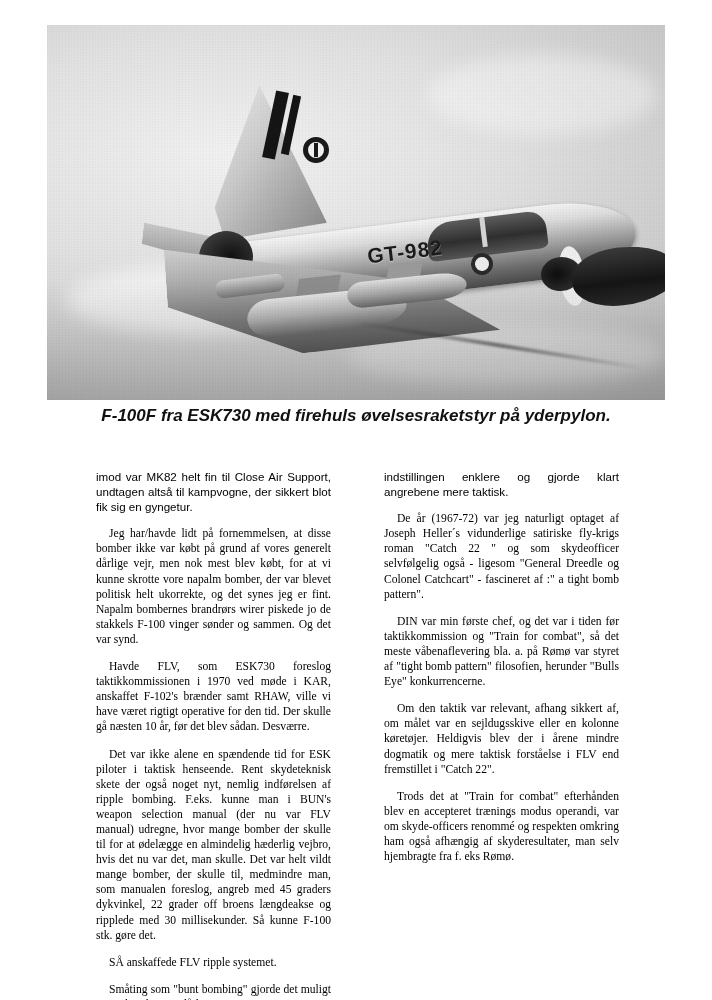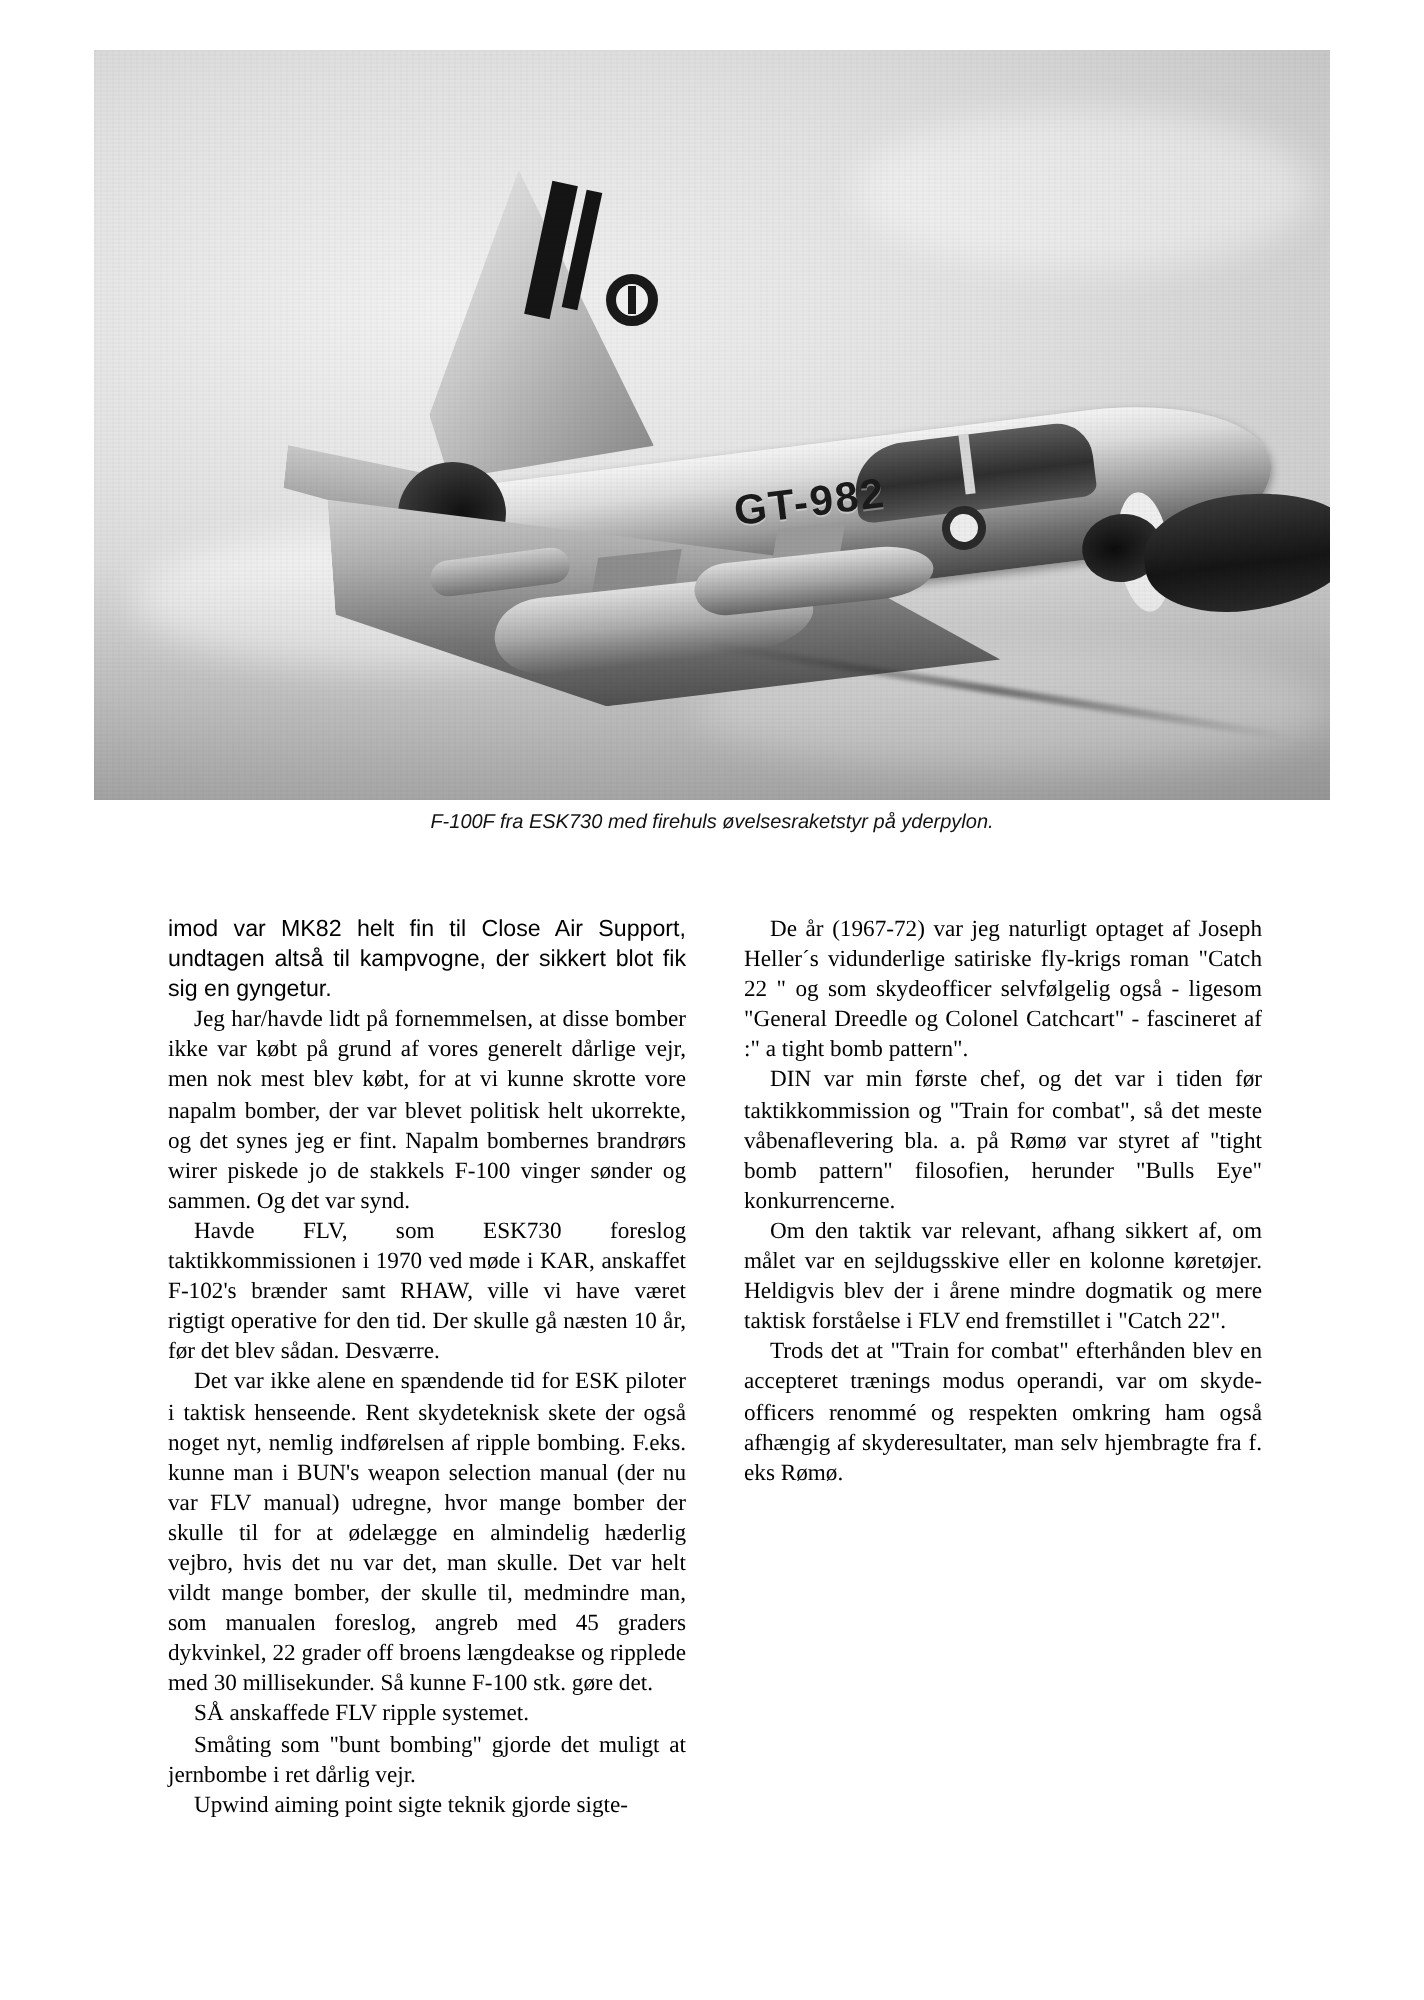--- a/index.html
+++ b/index.html
@@ -247,42 +247,43 @@
   }
 
   
   .caption {
     position: absolute;
     left: 47px;
     top: 406px;
     width: 618px;
     text-align: center;
     font-style: italic;
-    font-size: 10px;
+    font-size: 17px;
     color: #111;
+    font-weight: bold;
   }
 
   
   .columns {
     position: absolute;
     left: 84px;
     top: 457px;
     width: 548px;
     display: flex;
     gap: 29px;
   }
   .col {
     width: 259px;
     font-size: 11.6px;
     line-height: 15.1px;
     text-align: justify;
     color: #000;
   }
   .col p {
-    margin: 0;
+    margin: 12px;
     text-indent: 0;
     hyphens: none;
   }
   .col p.ind {
     text-indent: 13px;
     font-family: Liberation Serif, serif;
   }
 
   
   .folio {
@@ -340,20 +341,21 @@
     <div class="col">
       <p>imod var MK82 helt fin til Close Air Support, undtagen altså til kampvogne, der sikkert blot fik sig en gyngetur.</p>
       <p class="ind">Jeg har/havde lidt på fornemmelsen, at disse bomber ikke var købt på grund af vores generelt dårlige vejr, men nok mest blev købt, for at vi kunne skrotte vore napalm bomber, der var blevet politisk helt ukorrekte, og det synes jeg er fint. Napalm bombernes brandrørs wirer piskede jo de stakkels F-100 vinger sønder og sammen. Og det var synd.</p>
       <p class="ind">Havde FLV, som ESK730 foreslog taktikkommissionen i 1970 ved møde i KAR, anskaffet F-102's brænder samt RHAW, ville vi have været rigtigt operative for den tid. Der skulle gå næsten 10 år, før det blev sådan. Desværre.</p>
       <p class="ind">Det var ikke alene en spændende tid for ESK piloter i taktisk henseende. Rent skydeteknisk skete der også noget nyt, nemlig indførelsen af ripple bombing. F.eks. kunne man i BUN's weapon selection manual (der nu var FLV manual) udregne, hvor mange bomber der skulle til for at ødelægge en almindelig hæderlig vejbro, hvis det nu var det, man skulle. Det var helt vildt mange bomber, der skulle til, medmindre man, som manualen foreslog, angreb med 45 graders dykvinkel, 22 grader off broens længdeakse og ripplede med 30 millisekunder. Så kunne F-100 stk. gøre det.</p>
       <p class="ind">SÅ anskaffede FLV ripple systemet.</p>
       <p class="ind">Småting som "bunt bombing" gjorde det muligt at jernbombe i ret dårlig vejr.</p>
       <p class="ind">Upwind aiming point sigte teknik gjorde sigte-</p>
     </div>
     <div class="col">
+      <p>indstillingen enklere og gjorde klart angrebene mere taktisk.</p>
       <p class="ind">De år (1967-72) var jeg naturligt optaget af Joseph Heller´s vidunderlige satiriske fly-krigs roman "Catch 22 " og som skydeofficer selvfølgelig også  - ligesom "General Dreedle og Colonel Catchcart" - fascineret af :" a tight bomb pattern".</p>
       <p class="ind">DIN var min første chef, og det var i tiden før taktikkommission og "Train for combat", så det meste våbenaflevering bla. a. på Rømø var styret af "tight bomb pattern" filosofien, herunder "Bulls Eye" konkurrencerne.</p>
       <p class="ind">Om den taktik var relevant, afhang sikkert af, om målet var en sejldugsskive eller en kolonne køretøjer. Heldigvis blev der i årene mindre dogmatik og mere taktisk forståelse i FLV end fremstillet i "Catch 22".</p>
       <p class="ind">Trods det at "Train for combat" efterhånden blev en accepteret trænings modus operandi, var om skyde-officers renommé og respekten omkring ham også afhængig af skyderesultater, man selv hjembragte fra f. eks Rømø.</p>
     </div>
   </div>
 
   <div class="folio">282</div>
 </div>
 

